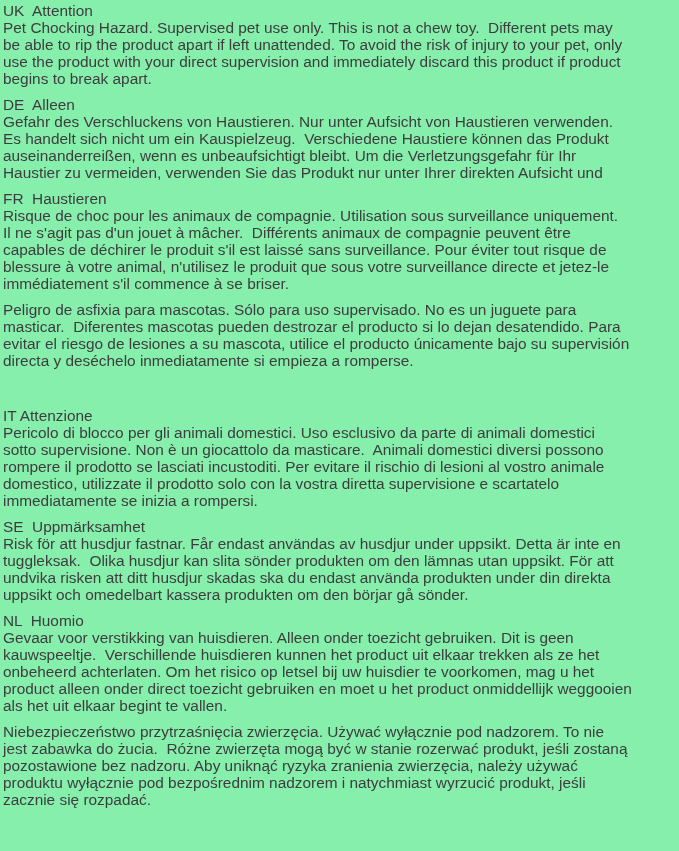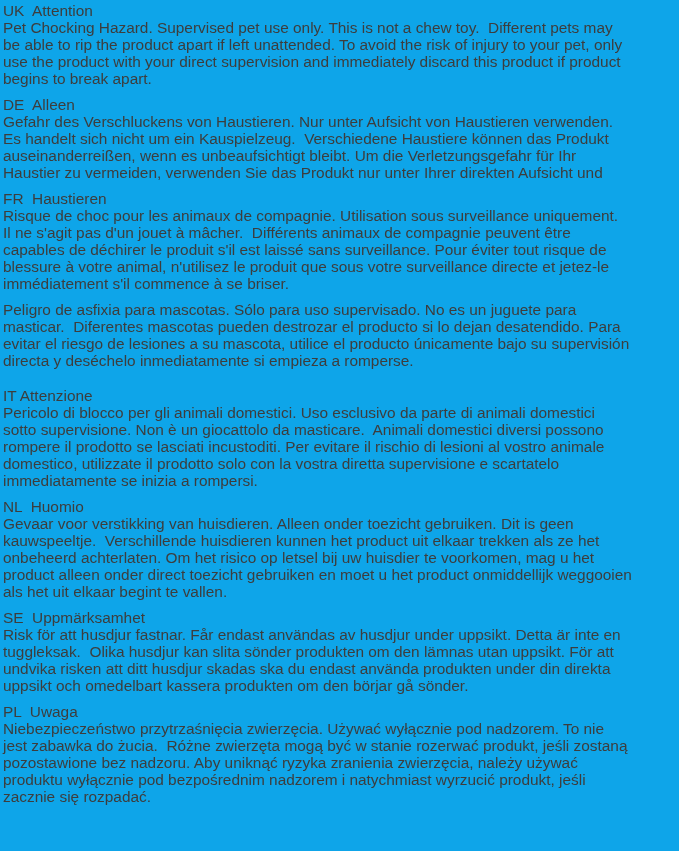--- a/index.html
+++ b/index.html
@@ -6,27 +6,27 @@
     margin: 0;
     padding: 0;
     background: #ffffff;
   }
   .page {
     width: 679px;
     height: 851px;
     box-sizing: border-box;
     padding: 2px 0 0 3px;
     overflow: hidden;
-    background: #0ea5e9;
+    background: #86efac;
   }
   .warning-section {
     margin: 0 0 9px 0;
   }
   .warning-section.gap-large {
-    margin-top: 18px;
+    margin-top: 38px;
   }
   .section-heading,
   .section-body {
     font-family: "Liberation Sans", "DejaVu Sans", sans-serif;
     font-size: 15.4px;
     line-height: 17px;
     font-weight: 400;
     color: #3d3d3d;
     white-space: pre;
     margin: 0;
@@ -72,38 +72,37 @@
   <section class="warning-section gap-large">
     <h2 class="section-heading">IT Attenzione</h2>
     <p class="section-body">Pericolo di blocco per gli animali domestici. Uso esclusivo da parte di animali domestici
 sotto supervisione. Non è un giocattolo da masticare.  Animali domestici diversi possono
 rompere il prodotto se lasciati incustoditi. Per evitare il rischio di lesioni al vostro animale
 domestico, utilizzate il prodotto solo con la vostra diretta supervisione e scartatelo
 immediatamente se inizia a rompersi.</p>
   </section>
 
   <section class="warning-section">
+    <h2 class="section-heading">SE  Uppmärksamhet</h2>
+    <p class="section-body">Risk för att husdjur fastnar. Får endast användas av husdjur under uppsikt. Detta är inte en
+tuggleksak.  Olika husdjur kan slita sönder produkten om den lämnas utan uppsikt. För att
+undvika risken att ditt husdjur skadas ska du endast använda produkten under din direkta
+uppsikt och omedelbart kassera produkten om den börjar gå sönder.</p>
+  </section>
+
+  <section class="warning-section">
     <h2 class="section-heading">NL  Huomio</h2>
     <p class="section-body">Gevaar voor verstikking van huisdieren. Alleen onder toezicht gebruiken. Dit is geen
 kauwspeeltje.  Verschillende huisdieren kunnen het product uit elkaar trekken als ze het
 onbeheerd achterlaten. Om het risico op letsel bij uw huisdier te voorkomen, mag u het
 product alleen onder direct toezicht gebruiken en moet u het product onmiddellijk weggooien
 als het uit elkaar begint te vallen.</p>
   </section>
 
   <section class="warning-section">
-    <h2 class="section-heading">SE  Uppmärksamhet</h2>
-    <p class="section-body">Risk för att husdjur fastnar. Får endast användas av husdjur under uppsikt. Detta är inte en
-tuggleksak.  Olika husdjur kan slita sönder produkten om den lämnas utan uppsikt. För att
-undvika risken att ditt husdjur skadas ska du endast använda produkten under din direkta
-uppsikt och omedelbart kassera produkten om den börjar gå sönder.</p>
-  </section>
-
-  <section class="warning-section">
-    <h2 class="section-heading">PL  Uwaga</h2>
     <p class="section-body">Niebezpieczeństwo przytrzaśnięcia zwierzęcia. Używać wyłącznie pod nadzorem. To nie
 jest zabawka do żucia.  Różne zwierzęta mogą być w stanie rozerwać produkt, jeśli zostaną
 pozostawione bez nadzoru. Aby uniknąć ryzyka zranienia zwierzęcia, należy używać
 produktu wyłącznie pod bezpośrednim nadzorem i natychmiast wyrzucić produkt, jeśli
 zacznie się rozpadać.</p>
   </section>
 
 </div>
 
 </body></html>

